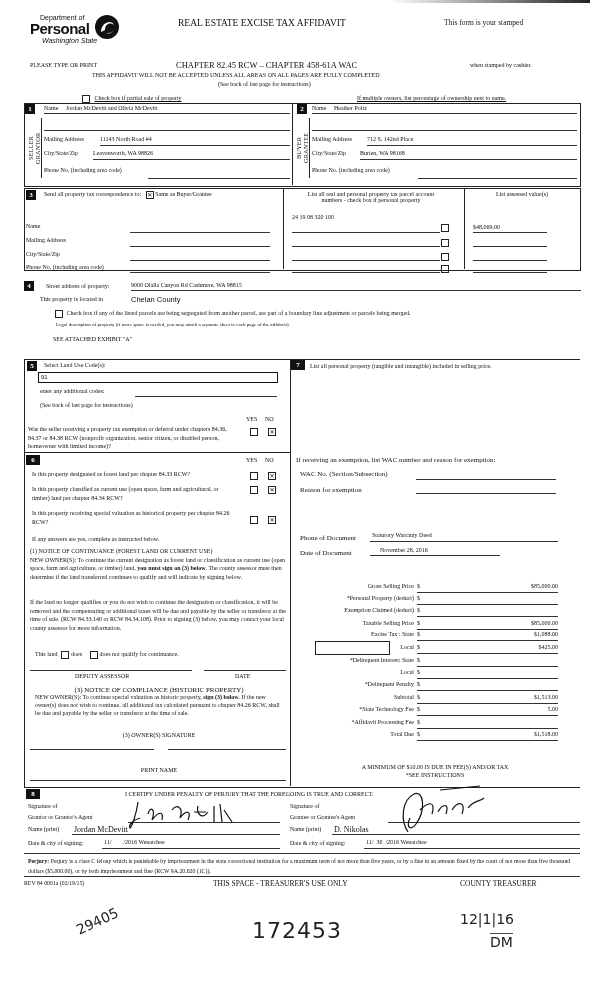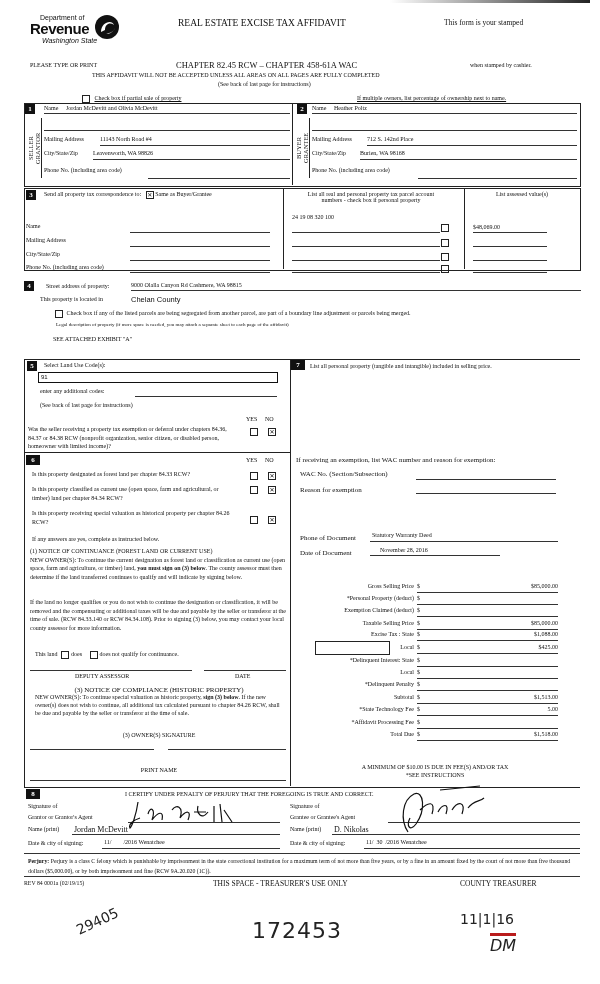--- a/index.html
+++ b/index.html
@@ -20,21 +20,21 @@
   .sm { font-size:6px; }
   .md { font-size:7.5px; }
 </style>
 </head>
 <body>
 
 <div class="abs" style="left:390px;top:0;width:200px;height:3px;background:linear-gradient(90deg,#fff,#222);"></div>
 
 <div class="abs" style="left:30px;top:14px;width:100px;height:40px;">
   <div style="position:absolute;left:10px;top:0;font-family:'Liberation Sans',sans-serif;font-size:7px;">Department of</div>
-  <div style="position:absolute;left:0;top:6px;font-family:'Liberation Sans',sans-serif;font-size:15px;font-weight:bold;letter-spacing:-0.5px;">Revenue</div>
+  <div style="position:absolute;left:0;top:6px;font-family:'Liberation Sans',sans-serif;font-size:15px;font-weight:bold;letter-spacing:-0.5px;">Personal</div>
   <div style="position:absolute;left:12px;top:23px;font-family:'Liberation Sans',sans-serif;font-size:7px;font-style:italic;">Washington State</div>
   <svg style="position:absolute;left:64px;top:0;" width="26" height="26" viewBox="0 0 26 26">
     <circle cx="13" cy="13" r="12" fill="#111"></circle>
     <path d="M7 18 C7 8, 18 5, 20 11 C16 8, 11 10, 11 16 Z" fill="#fff"></path>
     <path d="M12 19 C16 20, 20 17, 21 14 C19 18, 15 21, 12 19 Z" fill="#fff"></path>
   </svg>
 </div>
 <div class="abs b md" style="left:178px;top:18px;font-size:9.5px;">REAL ESTATE EXCISE TAX AFFIDAVIT</div>
 <div class="abs md" style="left:444px;top:18px;">This form is your stamped</div>
 <div class="abs sm" style="left:30px;top:62px;">PLEASE TYPE OR PRINT</div>
@@ -326,14 +326,14 @@
   <b>Perjury:</b> <span>Perjury is a class C felony which is punishable by imprisonment in the state correctional institution for a maximum term of not more than five years, or by a fine in an amount fixed by the court of not more than five thousand dollars ($5,000.00), or by both imprisonment and fine (RCW 9A.20.020 (1C)).</span>
 </div>
 <div class="abs line" style="left:24px;top:876px;width:556px;"></div>
 
 <div class="abs" style="left:24px;top:880px;font-size:5.8px;">REV 84 0001a (02/19/15)</div>
 <div class="abs md" style="left:213px;top:879px;">THIS SPACE - TREASURER'S USE ONLY</div>
 <div class="abs md" style="left:460px;top:879px;">COUNTY TREASURER</div>
 
 <div class="abs hand" style="left:75px;top:913px;font-size:14px;transform:rotate(-25deg);">29405</div>
 <div class="abs hand" style="left:252px;top:918px;font-size:22px;letter-spacing:1px;">172453</div>
-<div class="abs hand" style="left:460px;top:911px;font-size:14px;">11|1|16</div>
-<div class="abs hand" style="left:490px;top:933px;font-size:16px;font-style:italic;border-top:3px solid #b91c1c;">DM</div>
+<div class="abs hand" style="left:460px;top:911px;font-size:14px;">12|1|16</div>
+<div class="abs hand" style="left:490px;top:933px;font-size:14px;border-top:1px solid #b91c1c;">DM</div>
 
 </body></html>

